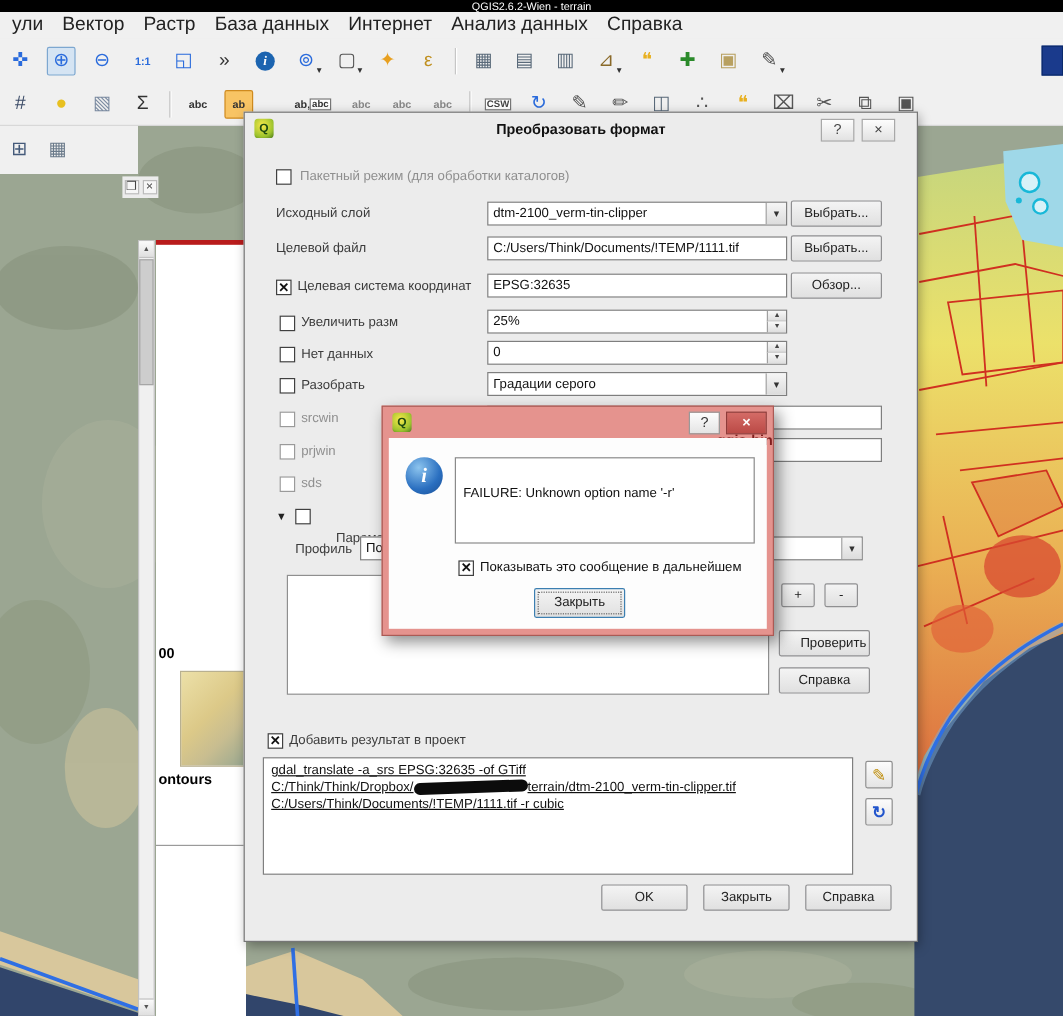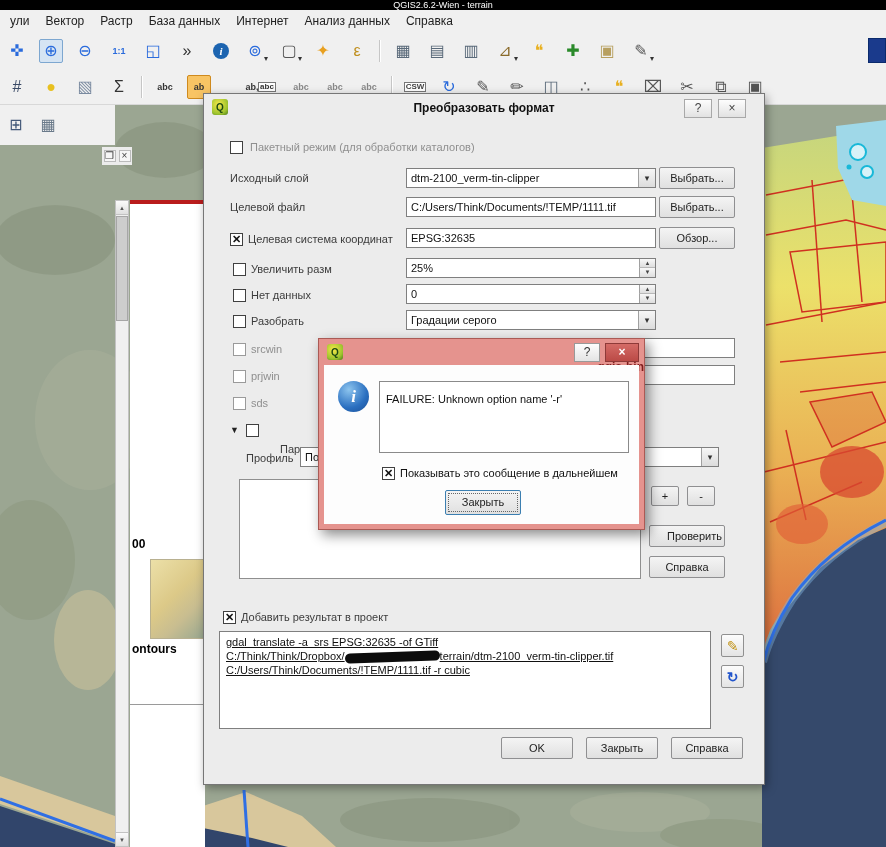--- a/index.html
+++ b/index.html
@@ -2,21 +2,21 @@
 <html><head>
 <meta charset="utf-8">
 <style>
   *{margin:0;padding:0;box-sizing:border-box;font-family:"Liberation Sans",sans-serif;}
   html,body{background:#555;}
   .screen{position:relative;width:886px;height:847px;background:#ececec;overflow:hidden;font-size:11px;color:#222;}
 
   
   .titlebar{position:absolute;top:0;left:0;right:0;height:10px;background:#000;color:#fff;font-size:9px;line-height:10px;text-align:center;overflow:hidden;z-index:4;}
   .menubar{position:absolute;top:10px;left:0;right:0;height:22px;background:#f0f0f0;display:flex;align-items:center;padding-left:2px;z-index:4;}
-  .menu-item{padding:3px 8px;font-size:12px;white-space:nowrap;}
+  .menu-item{padding:3px 8px;font-size:16px;white-space:nowrap;}
   .toolbar{position:absolute;left:0;right:0;background:#f0f0f0;display:flex;align-items:center;gap:10px;padding:0 5px;z-index:4;}
   .tb1{top:32px;height:38px;}
   .tb2{top:70px;height:35px;border-bottom:1px solid #d8d8d8;}
   .tb-btn{width:24px;height:24px;flex:0 0 auto;display:flex;align-items:center;justify-content:center;border:1px solid transparent;border-radius:2px;position:relative;}
   .tb-btn .glyph{font-size:16px;line-height:1;}
   .tb-btn .txt{font-size:9px;font-weight:bold;}
   .tb-btn.pressed{background:#d5e4f3;border-color:#7da7d0;}
   .tb-btn.m-hl{background:#f8c464;border-color:#cf8a1e;}
   .tb-btn.m-boxed .txt{border:1px solid #777;padding:0 1px;font-size:8px;background:#fff;}
   .tb-btn.m-circle .glyph{width:16px;height:16px;border-radius:50%;background:#1c64b0;color:#fff;font:italic bold 11px "Liberation Serif",serif;display:flex;align-items:center;justify-content:center;}
@@ -73,21 +73,21 @@
   .redacted{display:inline-block;width:95px;height:10px;background:#0c0c0c;border-radius:6px;vertical-align:middle;transform:rotate(-2deg);}
 
   
   .err{position:absolute;left:318px;top:338px;width:327px;height:192px;background:#e5938e;border:1px solid #aa5a55;box-shadow:4px 5px 12px rgba(0,0,0,.45);z-index:20;}
   .err-title{position:absolute;left:0;right:0;top:6px;text-align:right;font-weight:bold;font-size:12px;color:#7f1d1d;margin-top:15px;}
   .err-wbtn{position:absolute;top:4px;height:19px;text-align:center;line-height:17px;font-size:12px;}
   .err-help{right:44px;width:26px;background:linear-gradient(#fdfdfd,#e4e4e4);border:1px solid #999;color:#333;}
   .err-close{right:5px;width:34px;background:linear-gradient(#d46b66,#bb4a46);border:1px solid #8e3a38;color:#fff;font-weight:bold;}
   .err-body{position:absolute;left:5px;right:5px;top:26px;bottom:5px;background:#fdfdfd;}
   .info-icon{position:absolute;left:14px;top:16px;width:31px;height:31px;border-radius:50%;background:radial-gradient(circle at 35% 28%,#8cc4ee,#2a6fc0 60%,#1a4e94);color:#fff;font:italic bold 17px "Liberation Serif",serif;display:flex;align-items:center;justify-content:center;}
-  .err-msgbox{position:absolute;left:55px;top:16px;width:250px;height:72px;background:#fff;border:1px solid #8a8a8a;padding:11px 6px;font-size:11px;color:#111;}
+  .err-msgbox{position:absolute;left:55px;top:16px;width:250px;height:72px;background:#fff;border:1px solid #8a8a8a;padding:23px 6px;font-size:11px;color:#111;}
 </style>
 </head>
 <body>
 
 <div class="screen">
 
   <div class="titlebar">
     <span>QGIS2.6.2-Wien - terrain</span>
   </div>
 

